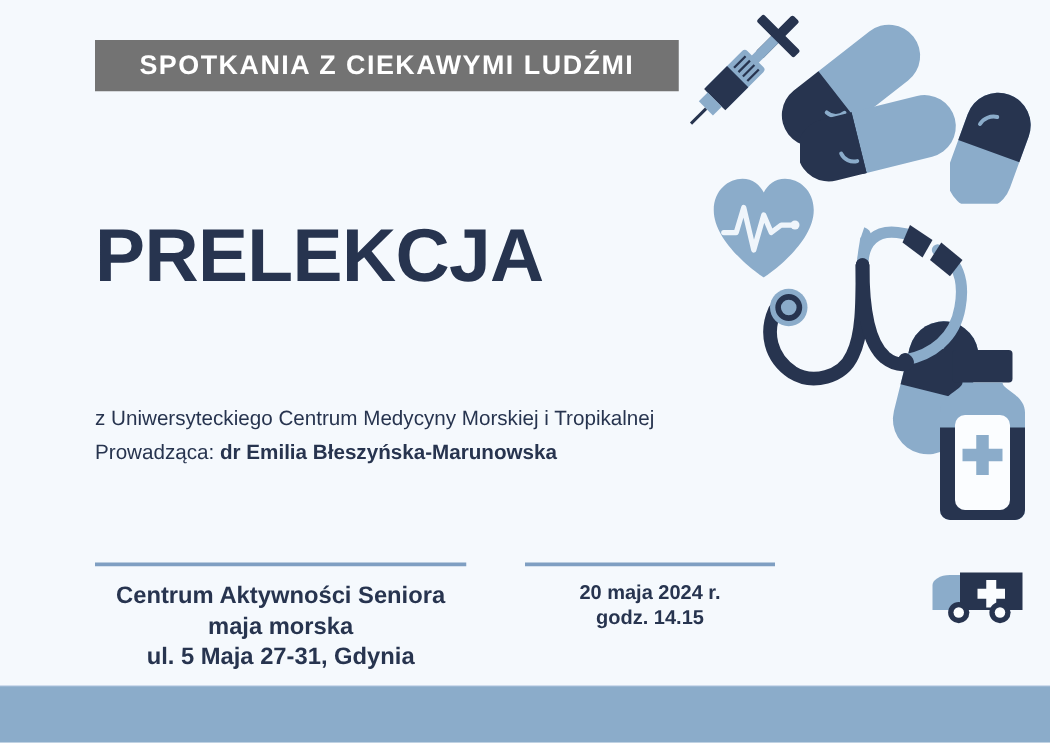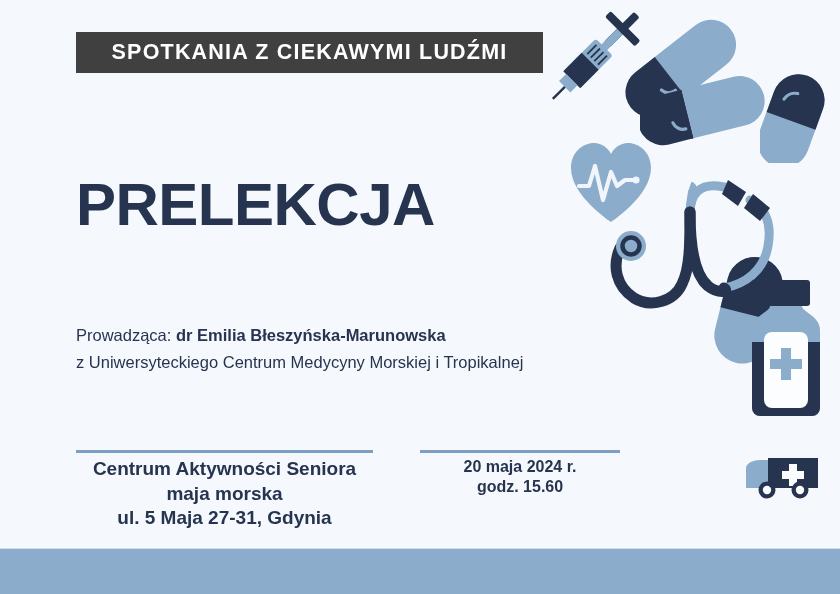--- a/index.html
+++ b/index.html
@@ -7,21 +7,21 @@
     width:840px;height:594px;overflow:hidden;
     background:#f5f9fd;
     font-family:"Liberation Sans", sans-serif;
     position:relative;
   }
   .poster{position:absolute;inset:0;background:#f5f9fd;overflow:hidden;}
 
   
   .banner{
     position:absolute;left:76px;top:32px;width:467px;height:41px;
-    background:#404040;
+    background:#737373;
     display:flex;align-items:center;justify-content:center;
   }
   .banner span{
     color:#ffffff;font-weight:bold;font-size:21.5px;letter-spacing:1.2px;
     white-space:nowrap;
   }
 
   
   .title{
     position:absolute;left:76px;top:127px;width:460px;
@@ -36,21 +36,21 @@
     position:absolute;left:76px;top:322px;width:520px;
     color:#27344f;font-size:16.5px;line-height:1.62;
   }
   .presenter b{font-weight:bold;}
 
   
   .info-left{position:absolute;left:76px;top:450px;width:297px;text-align:center;}
   .info-right{position:absolute;left:420px;top:450px;width:200px;text-align:center;}
   .rule{height:3px;background:#7f9fc2;width:100%;}
   .info-text{
-    margin-top:4px;color:#27344f;font-weight:bold;font-size:19px;line-height:1.3;
+    margin-top:12px;color:#27344f;font-weight:bold;font-size:19px;line-height:1.3;
   }
   .info-right .info-text{font-size:16px;line-height:1.28;}
 
   
   .footer-bar{
     position:absolute;left:0;top:548px;width:840px;height:46px;
     background:#8bacca;border-top:1px solid #cfdced;
   }
 
   
@@ -159,36 +159,36 @@
 
   <div class="banner">
     <span>SPOTKANIA Z CIEKAWYMI LUDŹMI</span>
   </div>
 
   <h1 class="title">
     <span>PRELEKCJA</span>
   </h1>
 
   <div class="presenter">
+    <div>z Uniwersyteckiego Centrum Medycyny Morskiej i Tropikalnej</div>
     <div><span>Prowadząca: </span><b>dr Emilia Błeszyńska-Marunowska</b></div>
-    <div>z Uniwersyteckiego Centrum Medycyny Morskiej i Tropikalnej</div>
   </div>
 
   <div class="info-left">
     <div class="rule"></div>
     <div class="info-text">
       <div>Centrum Aktywności Seniora</div>
       <div>maja morska</div>
       <div>ul. 5 Maja 27-31, Gdynia</div>
     </div>
   </div>
 
   <div class="info-right">
     <div class="rule"></div>
     <div class="info-text">
       <div>20 maja 2024 r.</div>
-      <div>godz. 15.60</div>
+      <div>godz. 14.15</div>
     </div>
   </div>
 
   <div class="footer-bar"></div>
 
 </div>
 
 </body></html>

